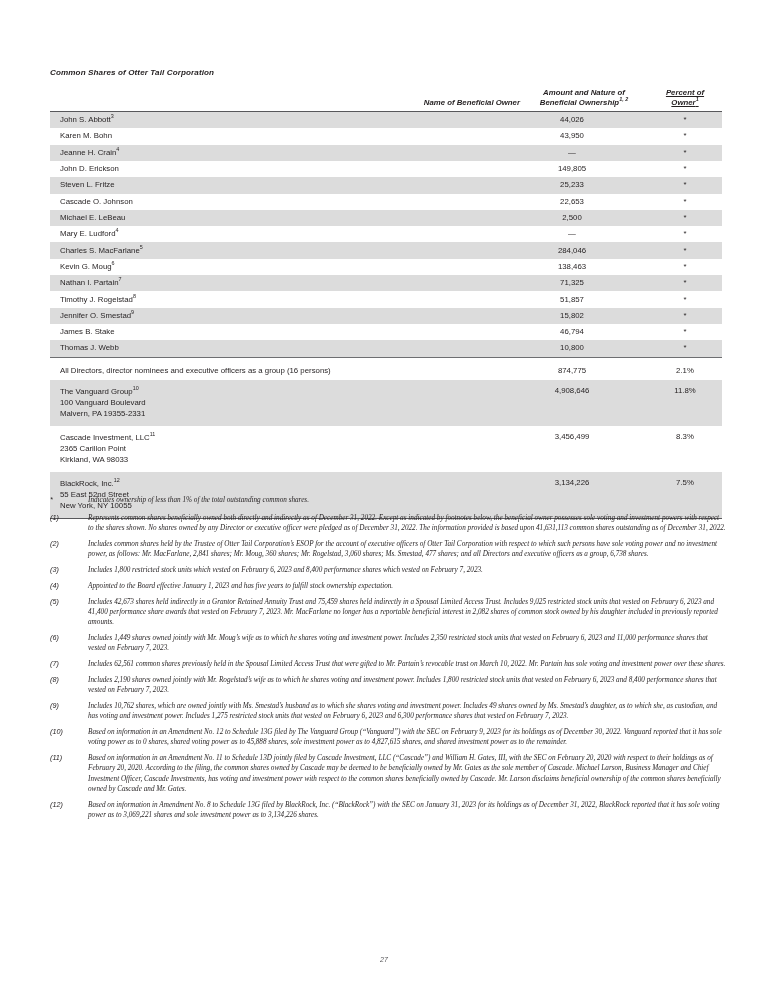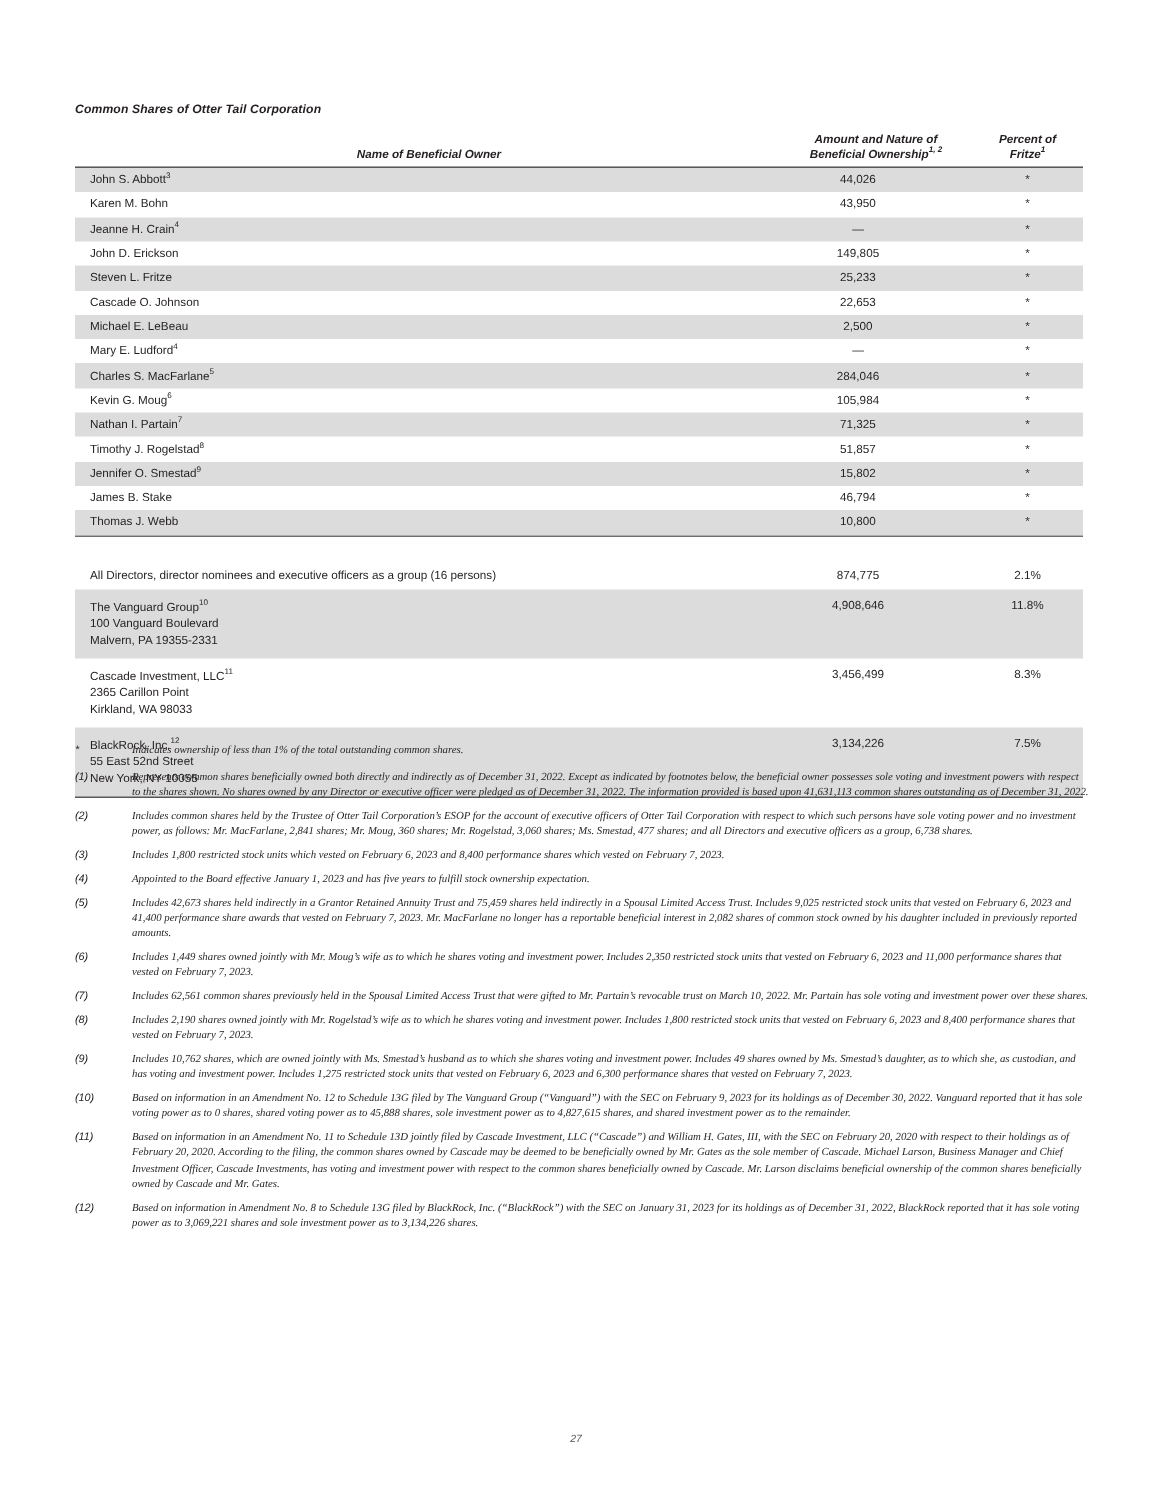--- a/index.html
+++ b/index.html
@@ -29,39 +29,39 @@
   table.bo col.c-name  { width:470px; }
   table.bo col.c-amt   { width:128px; }
   table.bo col.c-pct   { width:74px;  }
 
   thead th {
     font-size:7.8px; font-weight:bold; font-style:italic;
     vertical-align:bottom;
     padding:0 0 3px 0;
     line-height:1.28;
   }
-  th.h-name { text-align:center; padding-left:2px; border-bottom:1.3px solid #58585b; }
+  th.h-name { text-align:right; padding-left:2px; border-bottom:1.3px solid #58585b; }
   th.h-amt  { text-align:center; border-bottom:1.3px solid #58585b; }
-  th.h-pct  { text-align:center; border-bottom:1.3px solid #58585b; }
+  th.h-pct  { text-align:center; border-bottom:1.3px solid #58585b;text-decoration:underline; }
   th.h-name .spacer { display:block; height:13px; }
 
   sup { font-size:5.4px; vertical-align:super; line-height:0; font-style:italic; }
   td sup { font-style:normal; }
 
   tbody td {
     font-size:7.8px;
     padding:3.1px 0 3.1px 0;
     line-height:1.3;
     vertical-align:top;
   }
   td.nm  { text-align:left; padding-left:10px; }
   td.amt { text-align:center; padding-right:24px; white-space:nowrap; }
   td.pct { text-align:center; white-space:nowrap; }
   tr.shade td { background:#dcdcdc; }
-  tr.group td { border-top:0.9px solid #6d6e71; padding-top:21px; padding-bottom:4px; }
+  tr.group td { border-top:0.9px solid #6d6e71; padding-top:8px; padding-bottom:4px; }
   tr.inst td  { padding-top:6px; padding-bottom:7px; }
   tr.inst td.nm { line-height:1.42; }
   tr.lastrow td { border-bottom:1.6px solid #58585b; }
   .addr { display:block; }
 
   
   .notes { position:absolute; left:50px; top:495px; width:676px; }
   .note { display:flex; font-size:7.2px; font-style:italic; line-height:1.42; margin-bottom:5.6px; }
   .note .mk { width:38px; flex:0 0 38px; }
   .note .tx { flex:1 1 auto; text-align:left;font-family:Liberation Serif, serif; }
@@ -90,21 +90,21 @@
         <th class="h-name">
           <span class="spacer"></span>
           <span>Name of Beneficial Owner</span>
         </th>
         <th class="h-amt">
           <span>Amount and Nature of</span><br>
           <span>Beneficial Ownership</span><sup>1, 2</sup>
         </th>
         <th class="h-pct">
           <span>Percent of</span><br>
-          <span>Fritze</span><sup>1</sup>
+          <span>Owner</span><sup>1</sup>
         </th>
       </tr>
     </thead>
     <tbody id="tbody">
         <tr class="owner-row shade">
           <td class="nm">John S. Abbott<sup>3</sup></td>
           <td class="amt">44,026</td>
           <td class="pct">*</td>
         </tr>
         <tr class="owner-row">
@@ -142,21 +142,21 @@
           <td class="amt">—</td>
           <td class="pct">*</td>
         </tr>
         <tr class="owner-row shade">
           <td class="nm">Charles S. MacFarlane<sup>5</sup></td>
           <td class="amt">284,046</td>
           <td class="pct">*</td>
         </tr>
         <tr class="owner-row">
           <td class="nm">Kevin G. Moug<sup>6</sup></td>
-          <td class="amt">105,984</td>
+          <td class="amt">138,463</td>
           <td class="pct">*</td>
         </tr>
         <tr class="owner-row shade">
           <td class="nm">Nathan I. Partain<sup>7</sup></td>
           <td class="amt">71,325</td>
           <td class="pct">*</td>
         </tr>
         <tr class="owner-row">
           <td class="nm">Timothy J. Rogelstad<sup>8</sup></td>
           <td class="amt">51,857</td>

